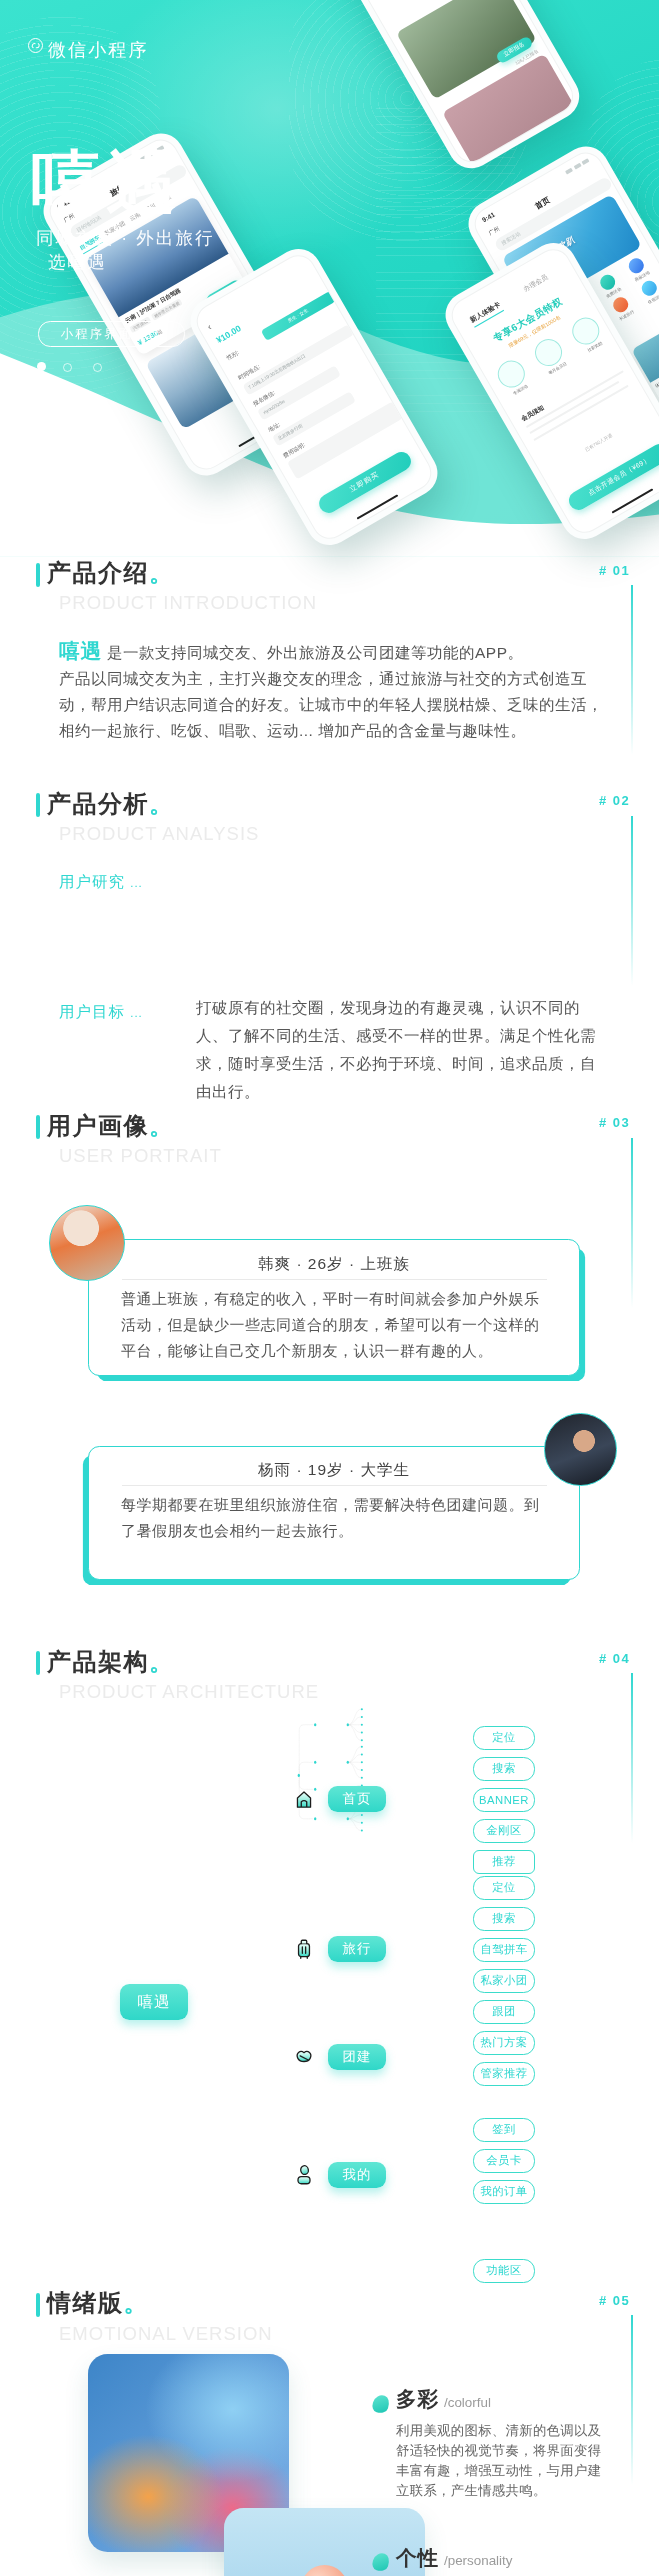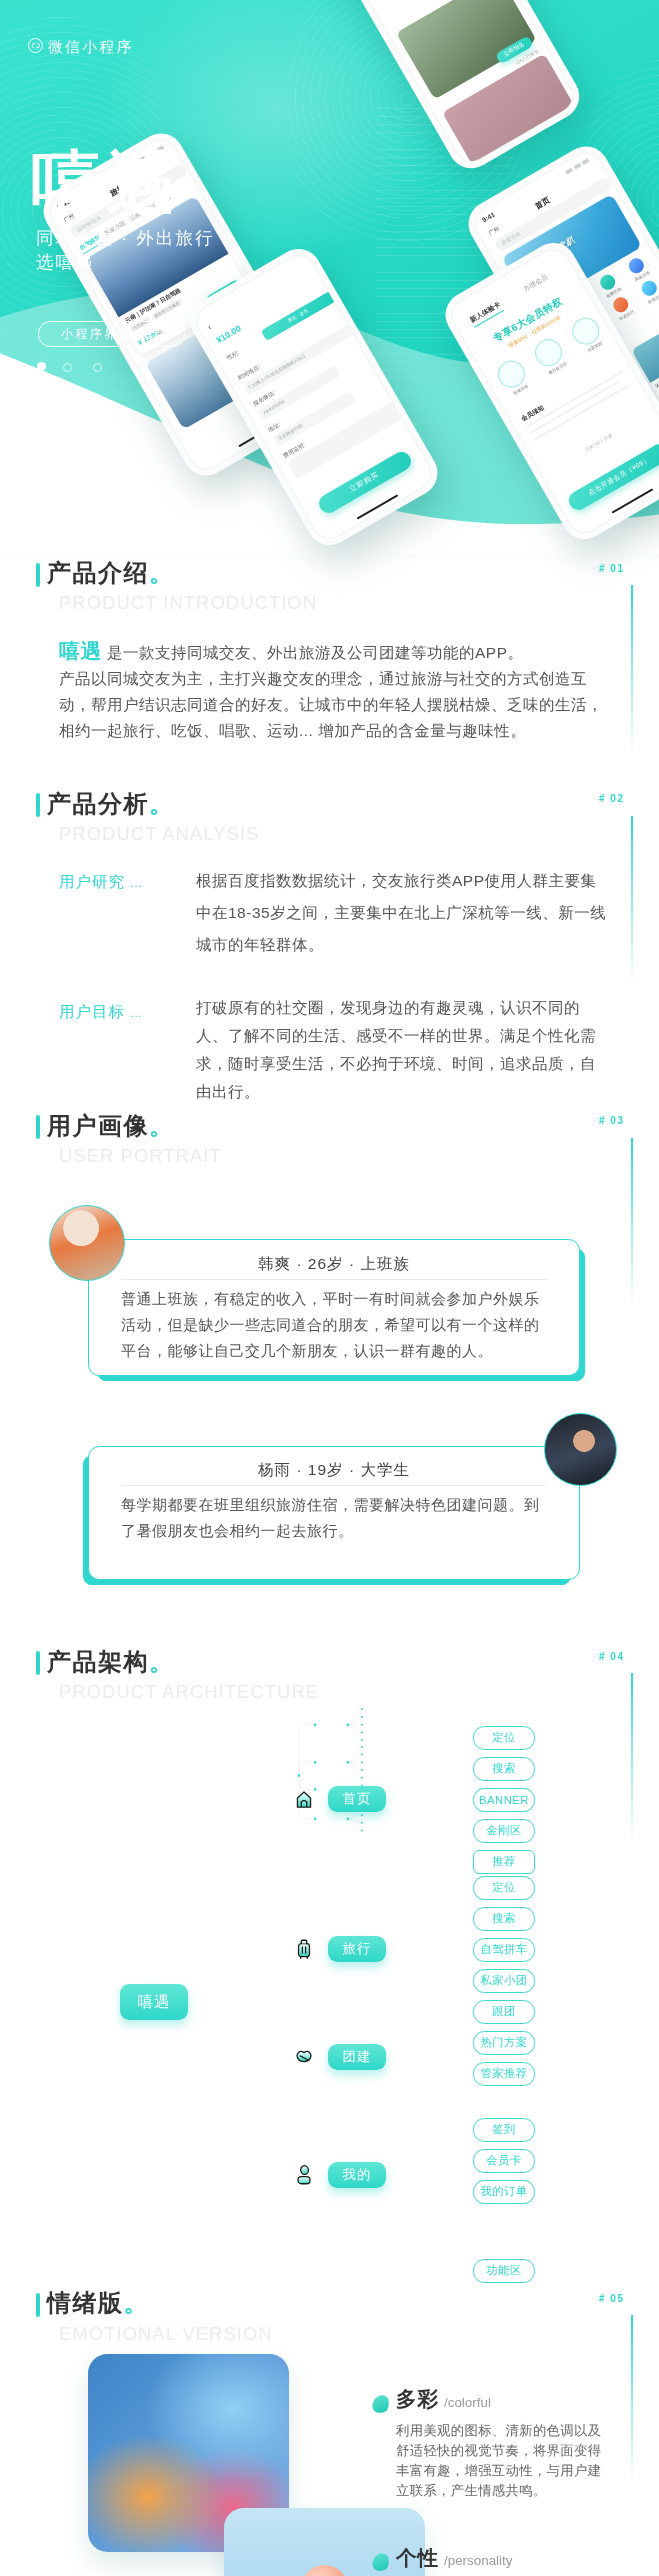--- a/index.html
+++ b/index.html
@@ -6,21 +6,21 @@
   body{font-family:"Liberation Sans","DejaVu Sans",sans-serif;background:#fff;}
   #page{position:relative;width:659px;height:3905px;overflow:hidden;background:#fff;}
   .abs{position:absolute;}
   
   #hero{position:absolute;left:0;top:0;width:659px;height:546px;
     background:radial-gradient(258px 216px at 42% 20%, rgba(255,255,255,.28), transparent 70%),
     linear-gradient(155deg,#3BE3CF 0%,#24D7C4 55%,#1CCDBE 100%);}
   .track{position:absolute;border-radius:103px;opacity:.9;
     background:repeating-radial-gradient(circle, transparent 0 6.7px, rgba(255,255,255,.13) 6.7px 7.5px);}
   .bars{position:absolute;background:repeating-linear-gradient(0deg, rgba(255,255,255,.13) 0 0.8px, transparent 0.8px 8.2px);}
-  .hero-badge-label{color:#fff;font-size:15px;letter-spacing:2.1px;}
+  .hero-badge-label{color:#fff;font-size:18px;letter-spacing:2.1px;}
   .hero-title{color:#fff;font-size:70px;font-weight:800;letter-spacing:5.2px;line-height:1;}
   .hero-sub{color:rgba(255,255,255,.96);font-size:17.5px;letter-spacing:2.1px;line-height:25px;}
   .hero-pill{border:1px solid #fff;border-radius:12.4px;color:#fff;font-size:12.4px;letter-spacing:2.1px;
     display:flex;align-items:center;justify-content:center;background:rgba(255,255,255,.06);}
   .dot-ind{border-radius:50%;}
   
   .phone{position:absolute;background:#fbfdfd;border-radius:23px;box-shadow:0 18.5px 36px rgba(0,80,75,.22);}
   .screen{position:absolute;left:5.7px;top:5.7px;right:5.7px;bottom:5.7px;background:#fff;border-radius:17.5px;overflow:hidden;border:0.5px solid #f0f2f2;}
   .ptime{position:absolute;left:10.3px;top:5.2px;font-size:6.7px;font-weight:700;color:#333;}
   .pstat{position:absolute;right:9.3px;top:7.2px;display:flex;gap:2.1px;}
@@ -30,21 +30,21 @@
   .psearch{position:absolute;background:#f3f5f5;border-radius:6.7px;color:#b9c2c2;font-size:5.2px;display:flex;align-items:center;padding-left:6.2px;}
   .pcta{position:absolute;background:linear-gradient(135deg,#4ae0cd,#21CDBB);color:#fff;display:flex;align-items:center;justify-content:center;border-radius:515px;box-shadow:0 3.1px 6.2px rgba(33,205,187,.35);}
   .phome{position:absolute;left:50%;transform:translateX(-50%);bottom:4.1px;width:47px;height:2.1px;border-radius:1px;background:#222;}
   .pfield{position:absolute;background:#f4f5f5;border-radius:4.1px;color:#9aa3a3;font-size:4.6px;display:flex;align-items:center;padding:0 4.1px;}
   .plabel{position:absolute;font-size:5.7px;color:#666;}
   
   .sec-tick{position:absolute;width:3.6px;height:24px;border-radius:2.1px;background:#2FD7D0;}
   .sec-title{position:absolute;font-size:24px;font-weight:700;color:#333;letter-spacing:1.5px;}
   .sec-title b{color:#2FD7D0;font-weight:700;}
   .sec-en{position:absolute;font-size:18.5px;font-weight:400;color:#ebebeb;letter-spacing:1px;}
-  .sec-num{position:absolute;font-size:10px;color:#2FD7D0;letter-spacing:1.5px;font-weight:600;}
+  .sec-num{position:absolute;font-size:13px;color:#2FD7D0;letter-spacing:1.5px;font-weight:600;}
   .sec-line{position:absolute;left:631px;width:1.5px;height:170px;background:linear-gradient(180deg,#2FD7D0 0%,rgba(47,215,208,0) 100%);}
   .btxt{position:absolute;font-size:15.5px;color:#555;line-height:26px;letter-spacing:0.5px;}
   .lbl-teal{position:absolute;font-size:15.5px;color:#2FD7D0;letter-spacing:1px;}
   .u-card{position:absolute;background:#fff;border:1px solid #2FD7D0;border-radius:11.3px;}
   .u-title{position:absolute;width:100%;text-align:center;font-size:15.5px;color:#444;letter-spacing:1px;}
   .u-div{position:absolute;height:0.5px;background:#e9e9e9;}
   .avatar{position:absolute;border-radius:50%;border:1.5px solid #2FD7D0;}
   
   .mm-root,.mm-branch{position:absolute;background:linear-gradient(180deg,#5FE6D4,#2FD7C8);color:#fff;display:flex;align-items:center;justify-content:center;border-radius:9.3px;box-shadow:0 5.2px 9.3px rgba(47,215,200,.35);}
   .mm-child{position:absolute;background:#fff;border:0.8px solid #3BDCCB;color:#2FD7D0;display:flex;align-items:center;justify-content:center;border-radius:11.3px;font-size:11.3px;letter-spacing:0.5px;}
@@ -280,21 +280,21 @@
   </div>
 
   <div class="abs" style="left:28px;top:38px;width:13.4px;height:13.4px;border:1px solid #fff;border-radius:50%;">
     <svg width="13.4" height="13.4" viewBox="0 0 26 26">
         <path d="M8 17 C4 14 7 8 12 9 M18 9 C22 12 19 18 14 17" fill="none" stroke="#fff" stroke-width="2" stroke-linecap="round"></path>
       </svg>
   </div>
   <div class="abs hero-badge-label" style="left:48px;top:38px;">微信小程序</div>
   <div class="abs hero-title" style="left:31px;top:148px;">嘻遇</div>
   <div class="abs hero-sub" style="left:36px;top:226px;">同城交友 · 外出旅行</div>
-  <div class="abs hero-sub" style="left:36px;top:250px;">选嘻遇</div>
+  <div class="abs hero-sub" style="left:48px;top:250px;">选嘻遇</div>
   <div class="abs hero-pill" style="left:38px;top:321px;width:145px;height:24px;">小程序界面设计</div>
   <div class="abs dot-ind" style="left:37px;top:362px;width:8.8px;height:8.8px;background:#fff;"></div>
   <div class="abs dot-ind" style="left:63px;top:363px;width:7.2px;height:7.2px;border:1px solid rgba(255,255,255,.7);"></div>
   <div class="abs dot-ind" style="left:93px;top:363px;width:7.2px;height:7.2px;border:1px solid rgba(255,255,255,.7);"></div>
 
   <div class="sec-tick" style="left:36px;top:563px;"></div>
   <div class="sec-title" style="left:47px;top:557px;"><span>产品介绍</span><b>。</b></div>
   <div class="sec-en" style="left:59px;top:592px;">PRODUCT INTRODUCTION</div>
   <div class="sec-num" style="left:599px;top:563px;"># 01</div>
   <div class="sec-line" style="top:585px;"></div>
@@ -303,21 +303,20 @@
     <span>是一款支持同城交友、外出旅游及公司团建等功能的APP。</span><br>
     <span>产品以同城交友为主，主打兴趣交友的理念，通过旅游与社交的方式创造互动，帮用户结识志同道合的好友。让城市中的年轻人摆脱枯燥、乏味的生活，相约一起旅行、吃饭、唱歌、运动...  增加产品的含金量与趣味性。</span>
   </div>
 
   <div class="sec-tick" style="left:36px;top:793px;"></div>
   <div class="sec-title" style="left:47px;top:788px;"><span>产品分析</span><b>。</b></div>
   <div class="sec-en" style="left:59px;top:823px;">PRODUCT ANALYSIS</div>
   <div class="sec-num" style="left:599px;top:793px;"># 02</div>
   <div class="sec-line" style="top:816px;"></div>
   <div class="lbl-teal" style="left:59px;top:872px;"><span>用户研究</span> <span style="font-size:11.3px;">...</span></div>
-  <div class="btxt" style="left:196px;top:865px;width:412px;line-height:32px;">根据百度指数数据统计，交友旅行类APP使用人群主要集中在18-35岁之间，主要集中在北上广深杭等一线、新一线城市的年轻群体。</div>
   <div class="lbl-teal" style="left:59px;top:1002px;"><span>用户目标</span> <span style="font-size:11.3px;">...</span></div>
   <div class="btxt" style="left:196px;top:994px;width:412px;line-height:28px;">打破原有的社交圈，发现身边的有趣灵魂，认识不同的人、了解不同的生活、感受不一样的世界。满足个性化需求，随时享受生活，不必拘于环境、时间，追求品质，自由出行。</div>
 
   <div class="sec-tick" style="left:36px;top:1115px;"></div>
   <div class="sec-title" style="left:47px;top:1110px;"><span>用户画像</span><b>。</b></div>
   <div class="sec-en" style="left:59px;top:1145px;">USER PORTRAIT</div>
   <div class="sec-num" style="left:599px;top:1115px;"># 03</div>
   <div class="sec-line" style="top:1138px;"></div>
 
   <div class="u-card" style="left:88px;top:1239px;width:490px;height:135px;box-shadow:7.2px 7.2px 0 -2.1px #2FD7D0;">

